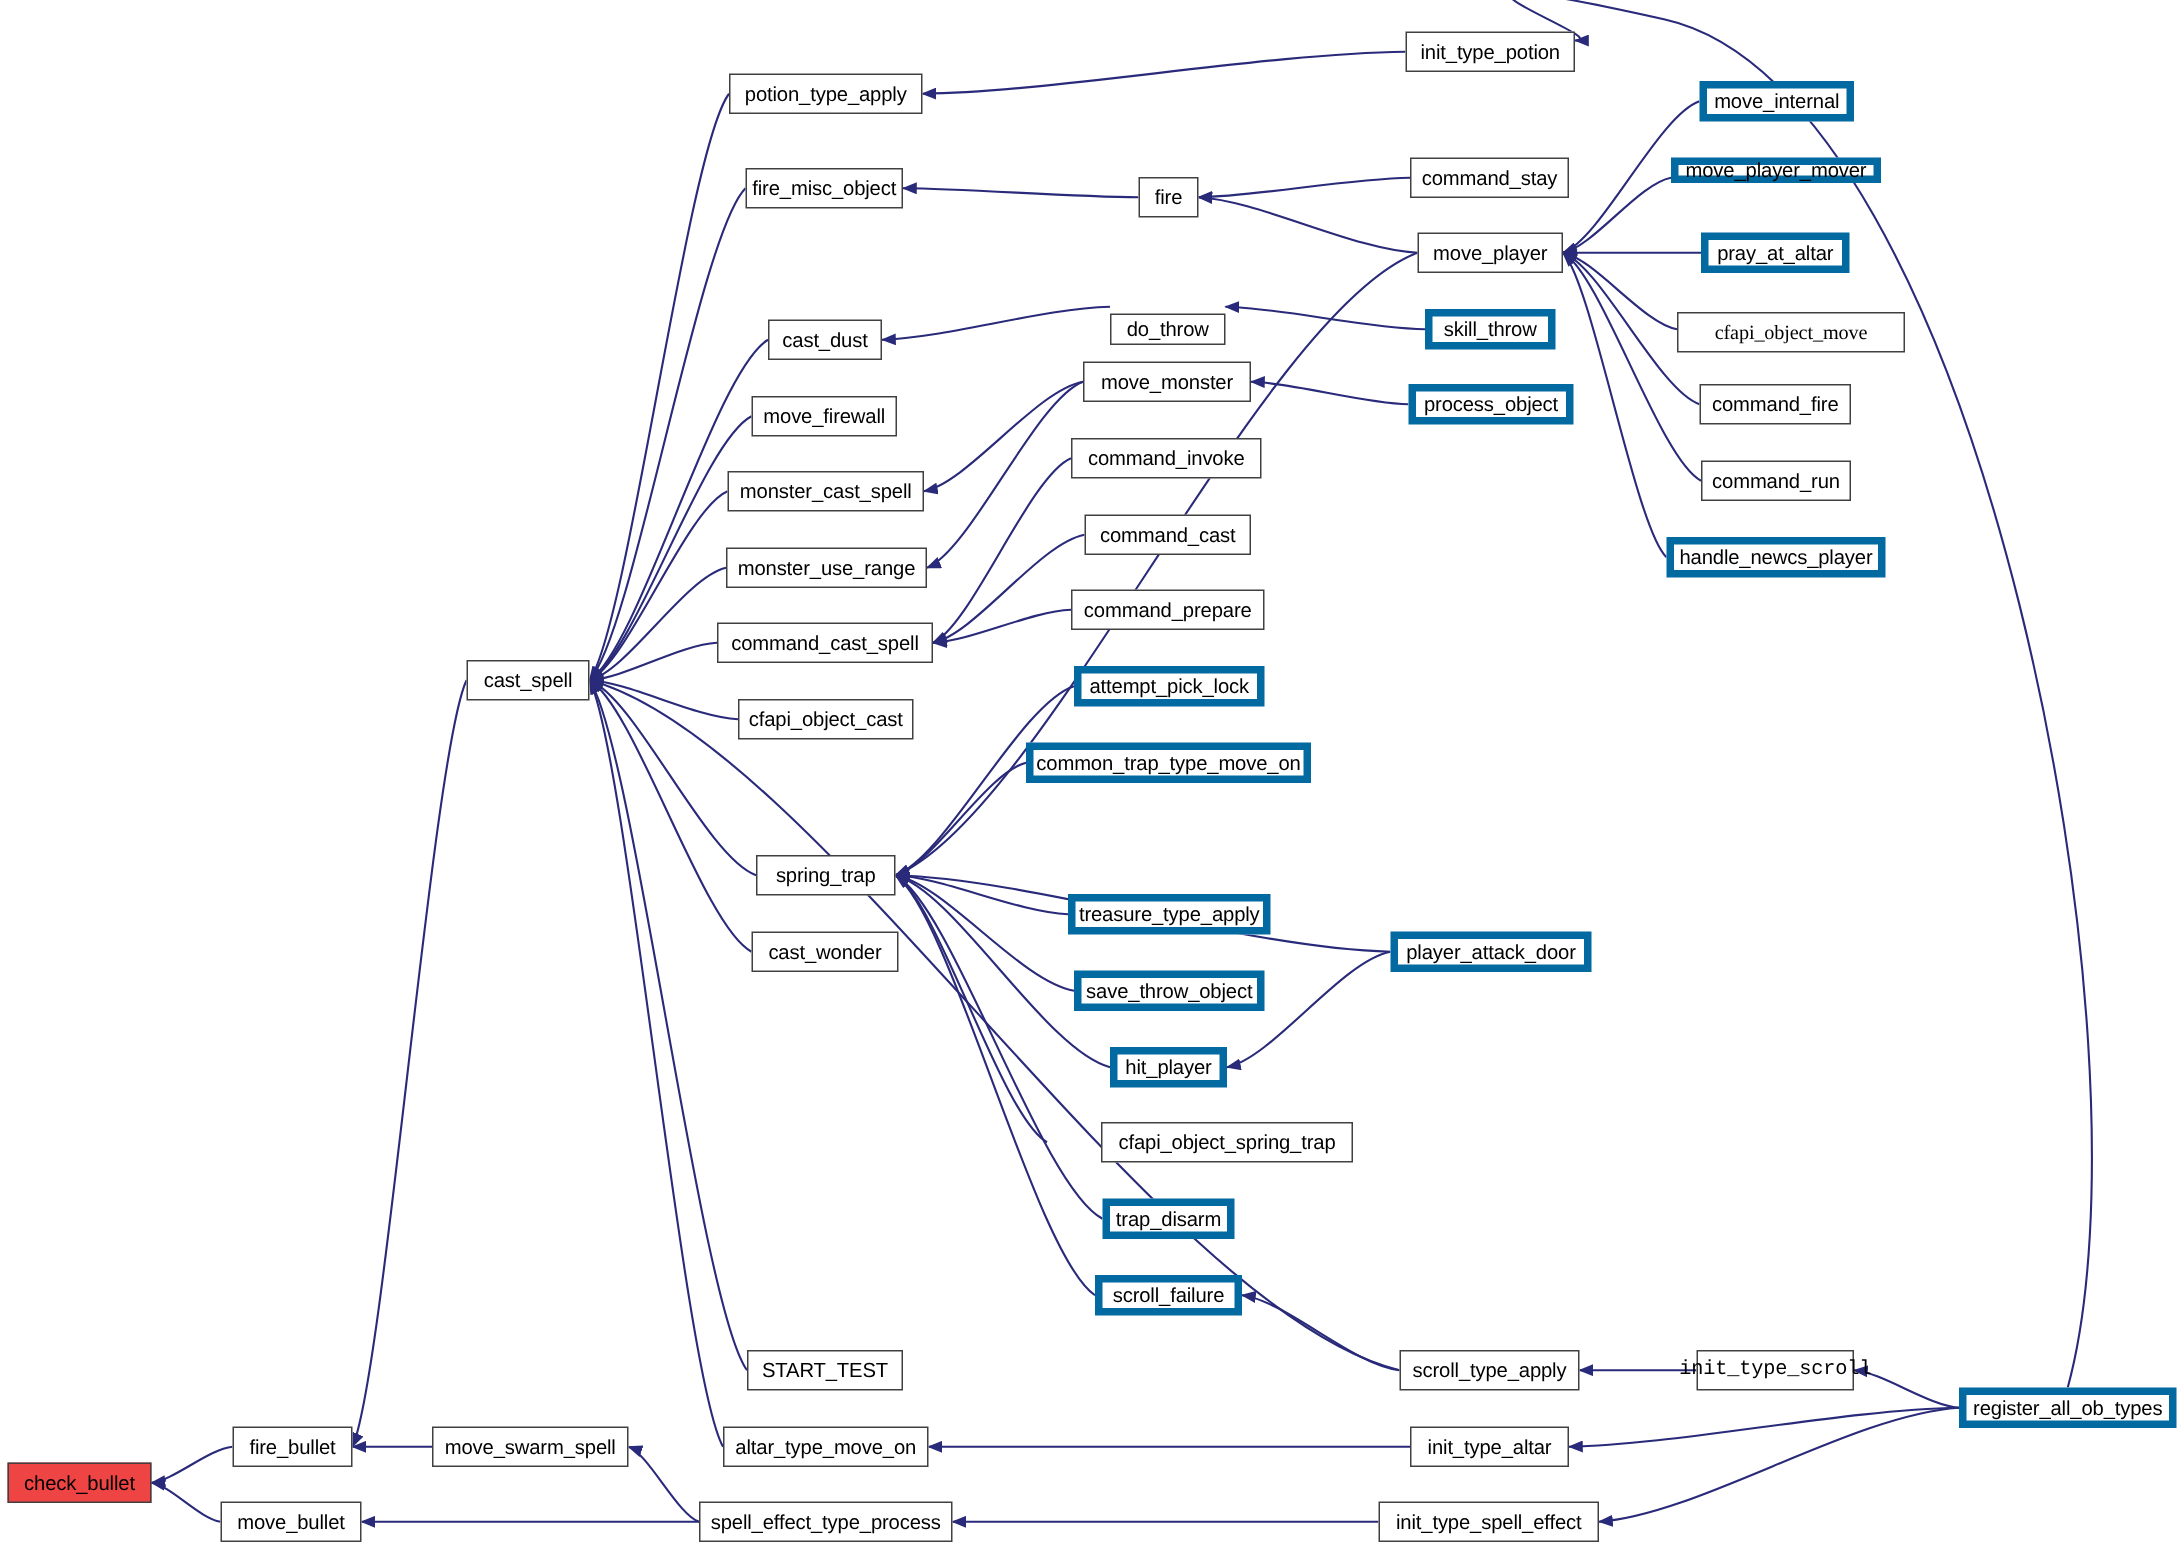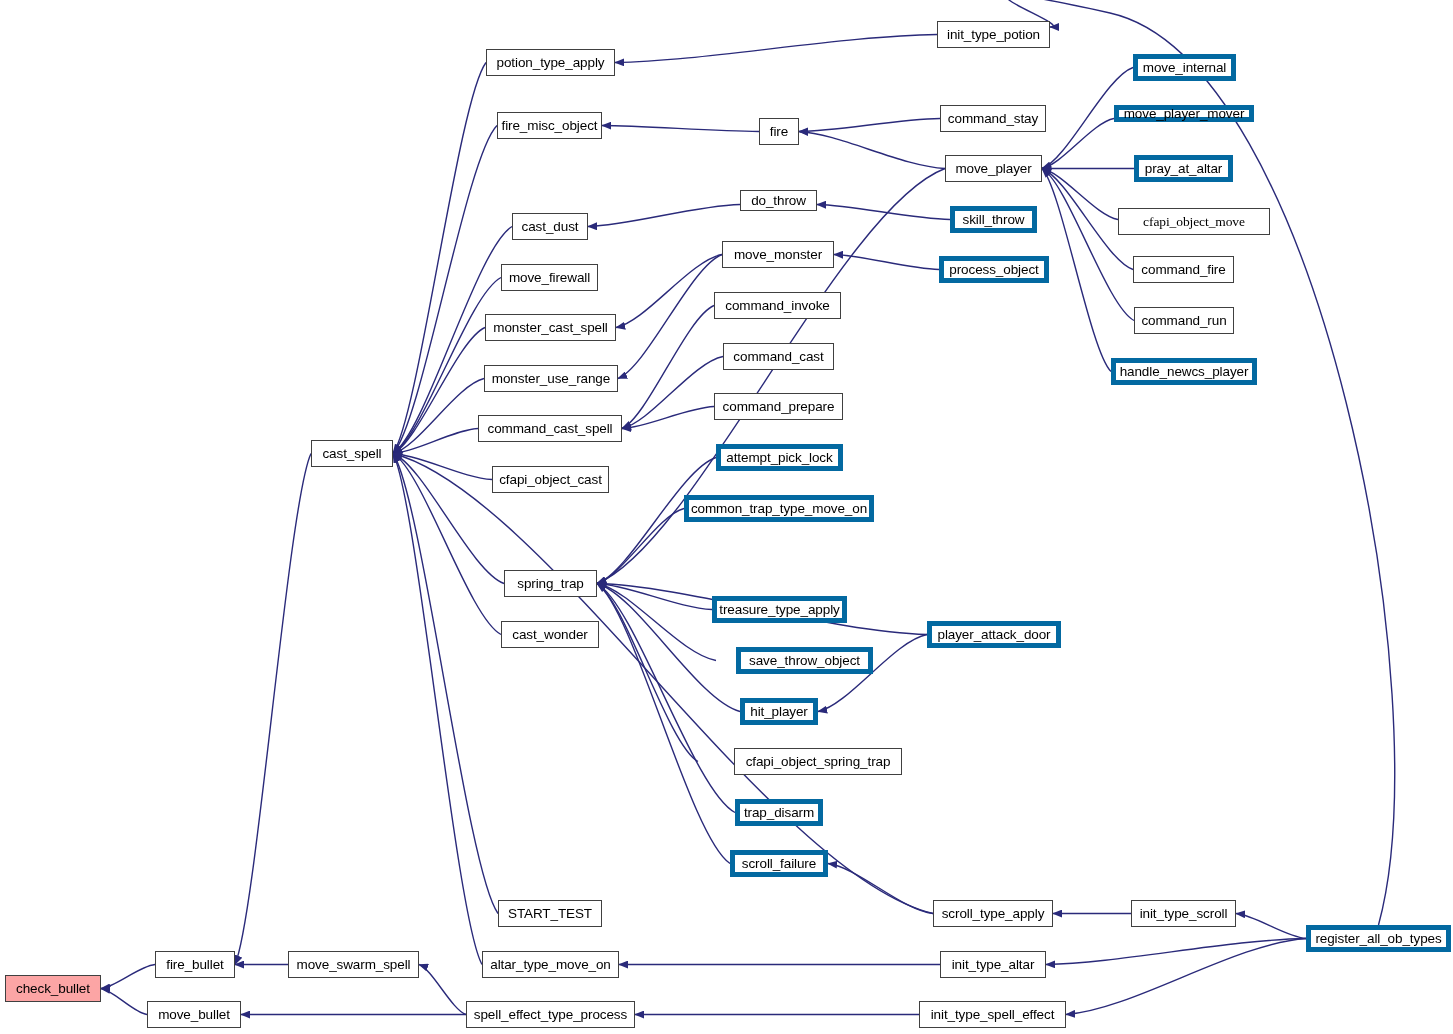--- a/index.html
+++ b/index.html
@@ -4,21 +4,21 @@
 <style>
   html,body{margin:0;padding:0;background:#ffffff;}
   body{font-family:"Liberation Sans","DejaVu Sans",sans-serif;}
   #canvas{position:relative;width:1453px;height:1034px;background:#ffffff;overflow:hidden;}
   svg#edges{position:absolute;left:0;top:0;width:1453px;height:1034px;}
   .node{position:absolute;box-sizing:border-box;display:flex;align-items:center;
         justify-content:center;background:#ffffff;border:1px solid #404040;
         font-size:13.5px;color:#000000;white-space:nowrap;line-height:1;
         letter-spacing:-0.1px;}
   .node.red{border:5px solid #0369a1;}
-  .node.root{background:#fca5a5;border:1px solid #404040;}
+  .node.root{background:#ef4444;border:1px solid #404040;}
   .node span{pointer-events:none;text-align:right;}
 </style>
 </head>
 <body>
 
 <div id="canvas">
   <svg id="edges" viewBox="0 0 1453 1034" preserveAspectRatio="none">
     <defs>
       <marker id="ah" viewBox="0 0 10 8" refX="9.2" refY="4" markerWidth="10" markerHeight="8" orient="auto-start-reverse" markerUnits="userSpaceOnUse">
         <path d="M0 0 L10 4 L0 8 Z" fill="#2a2a7a"></path>
@@ -135,21 +135,21 @@
       </div>
       <div class="node" style="left: 504px; top: 570px; width: 93px; height: 27px;">
         <span>spring_trap</span>
       </div>
       <div class="node" style="left: 501px; top: 621px; width: 98px; height: 27px;">
         <span>cast_wonder</span>
       </div>
       <div class="node" style="left: 759px; top: 118px; width: 40px; height: 27px;">
         <span>fire</span>
       </div>
-      <div class="node" style="left: 740px; top: 190px; width: 77px; height: 21px;">
+      <div class="node" style="left: 740px; top: 209px; width: 77px; height: 21px;">
         <span>do_throw</span>
       </div>
       <div class="node" style="left: 722px; top: 241px; width: 112px; height: 27px;">
         <span>move_monster</span>
       </div>
       <div class="node" style="left: 714px; top: 292px; width: 127px; height: 27px;">
         <span>command_invoke</span>
       </div>
       <div class="node" style="left: 723px; top: 343px; width: 111px; height: 27px;">
         <span>command_cast</span>
@@ -159,21 +159,21 @@
       </div>
       <div class="node red" style="left: 716px; top: 444px; width: 127px; height: 27px;">
         <span>attempt_pick_lock</span>
       </div>
       <div class="node red" style="left: 684px; top: 495px; width: 190px; height: 27px;">
         <span>common_trap_type_move_on</span>
       </div>
       <div class="node red" style="left: 712px; top: 596px; width: 135px; height: 27px;">
         <span>treasure_type_apply</span>
       </div>
-      <div class="node red" style="left: 736px; top: 647px; width: 137px; height: 27px;">
+      <div class="node red" style="left: 716px; top: 647px; width: 127px; height: 27px;">
         <span>save_throw_object</span>
       </div>
       <div class="node red" style="left: 740px; top: 698px; width: 78px; height: 27px;">
         <span>hit_player</span>
       </div>
       <div class="node" style="left: 698px; top: 748px; width: 168px; height: 27px; margin-left: 36px;">
         <span>cfapi_object_spring_trap</span>
       </div>
       <div class="node red" style="left: 735px; top: 799px; width: 88px; height: 27px;">
         <span>trap_disarm</span>
@@ -222,20 +222,20 @@
       </div>
       <div class="node" style="left: 1133px; top: 256px; width: 101px; height: 27px;">
         <span>command_fire</span>
       </div>
       <div class="node" style="left: 1134px; top: 307px; width: 100px; height: 27px;">
         <span>command_run</span>
       </div>
       <div class="node red" style="left: 1111px; top: 358px; width: 146px; height: 27px;">
         <span>handle_newcs_player</span>
       </div>
-      <div class="node" style="left: 1131px; top: 900px; width: 105px; height: 27px;">
+      <div class="node" style="left: 1131px; top: 900px; width: 105px; height: 27px; font-family: Liberation Mono, monospace;">
         <span>init_type_scroll</span>
       </div>
       <div class="node red" style="left: 1306px; top: 925px; width: 145px; height: 27px;">
         <span>register_all_ob_types</span>
       </div>
     </div>
 </div>
 
 </body></html>

